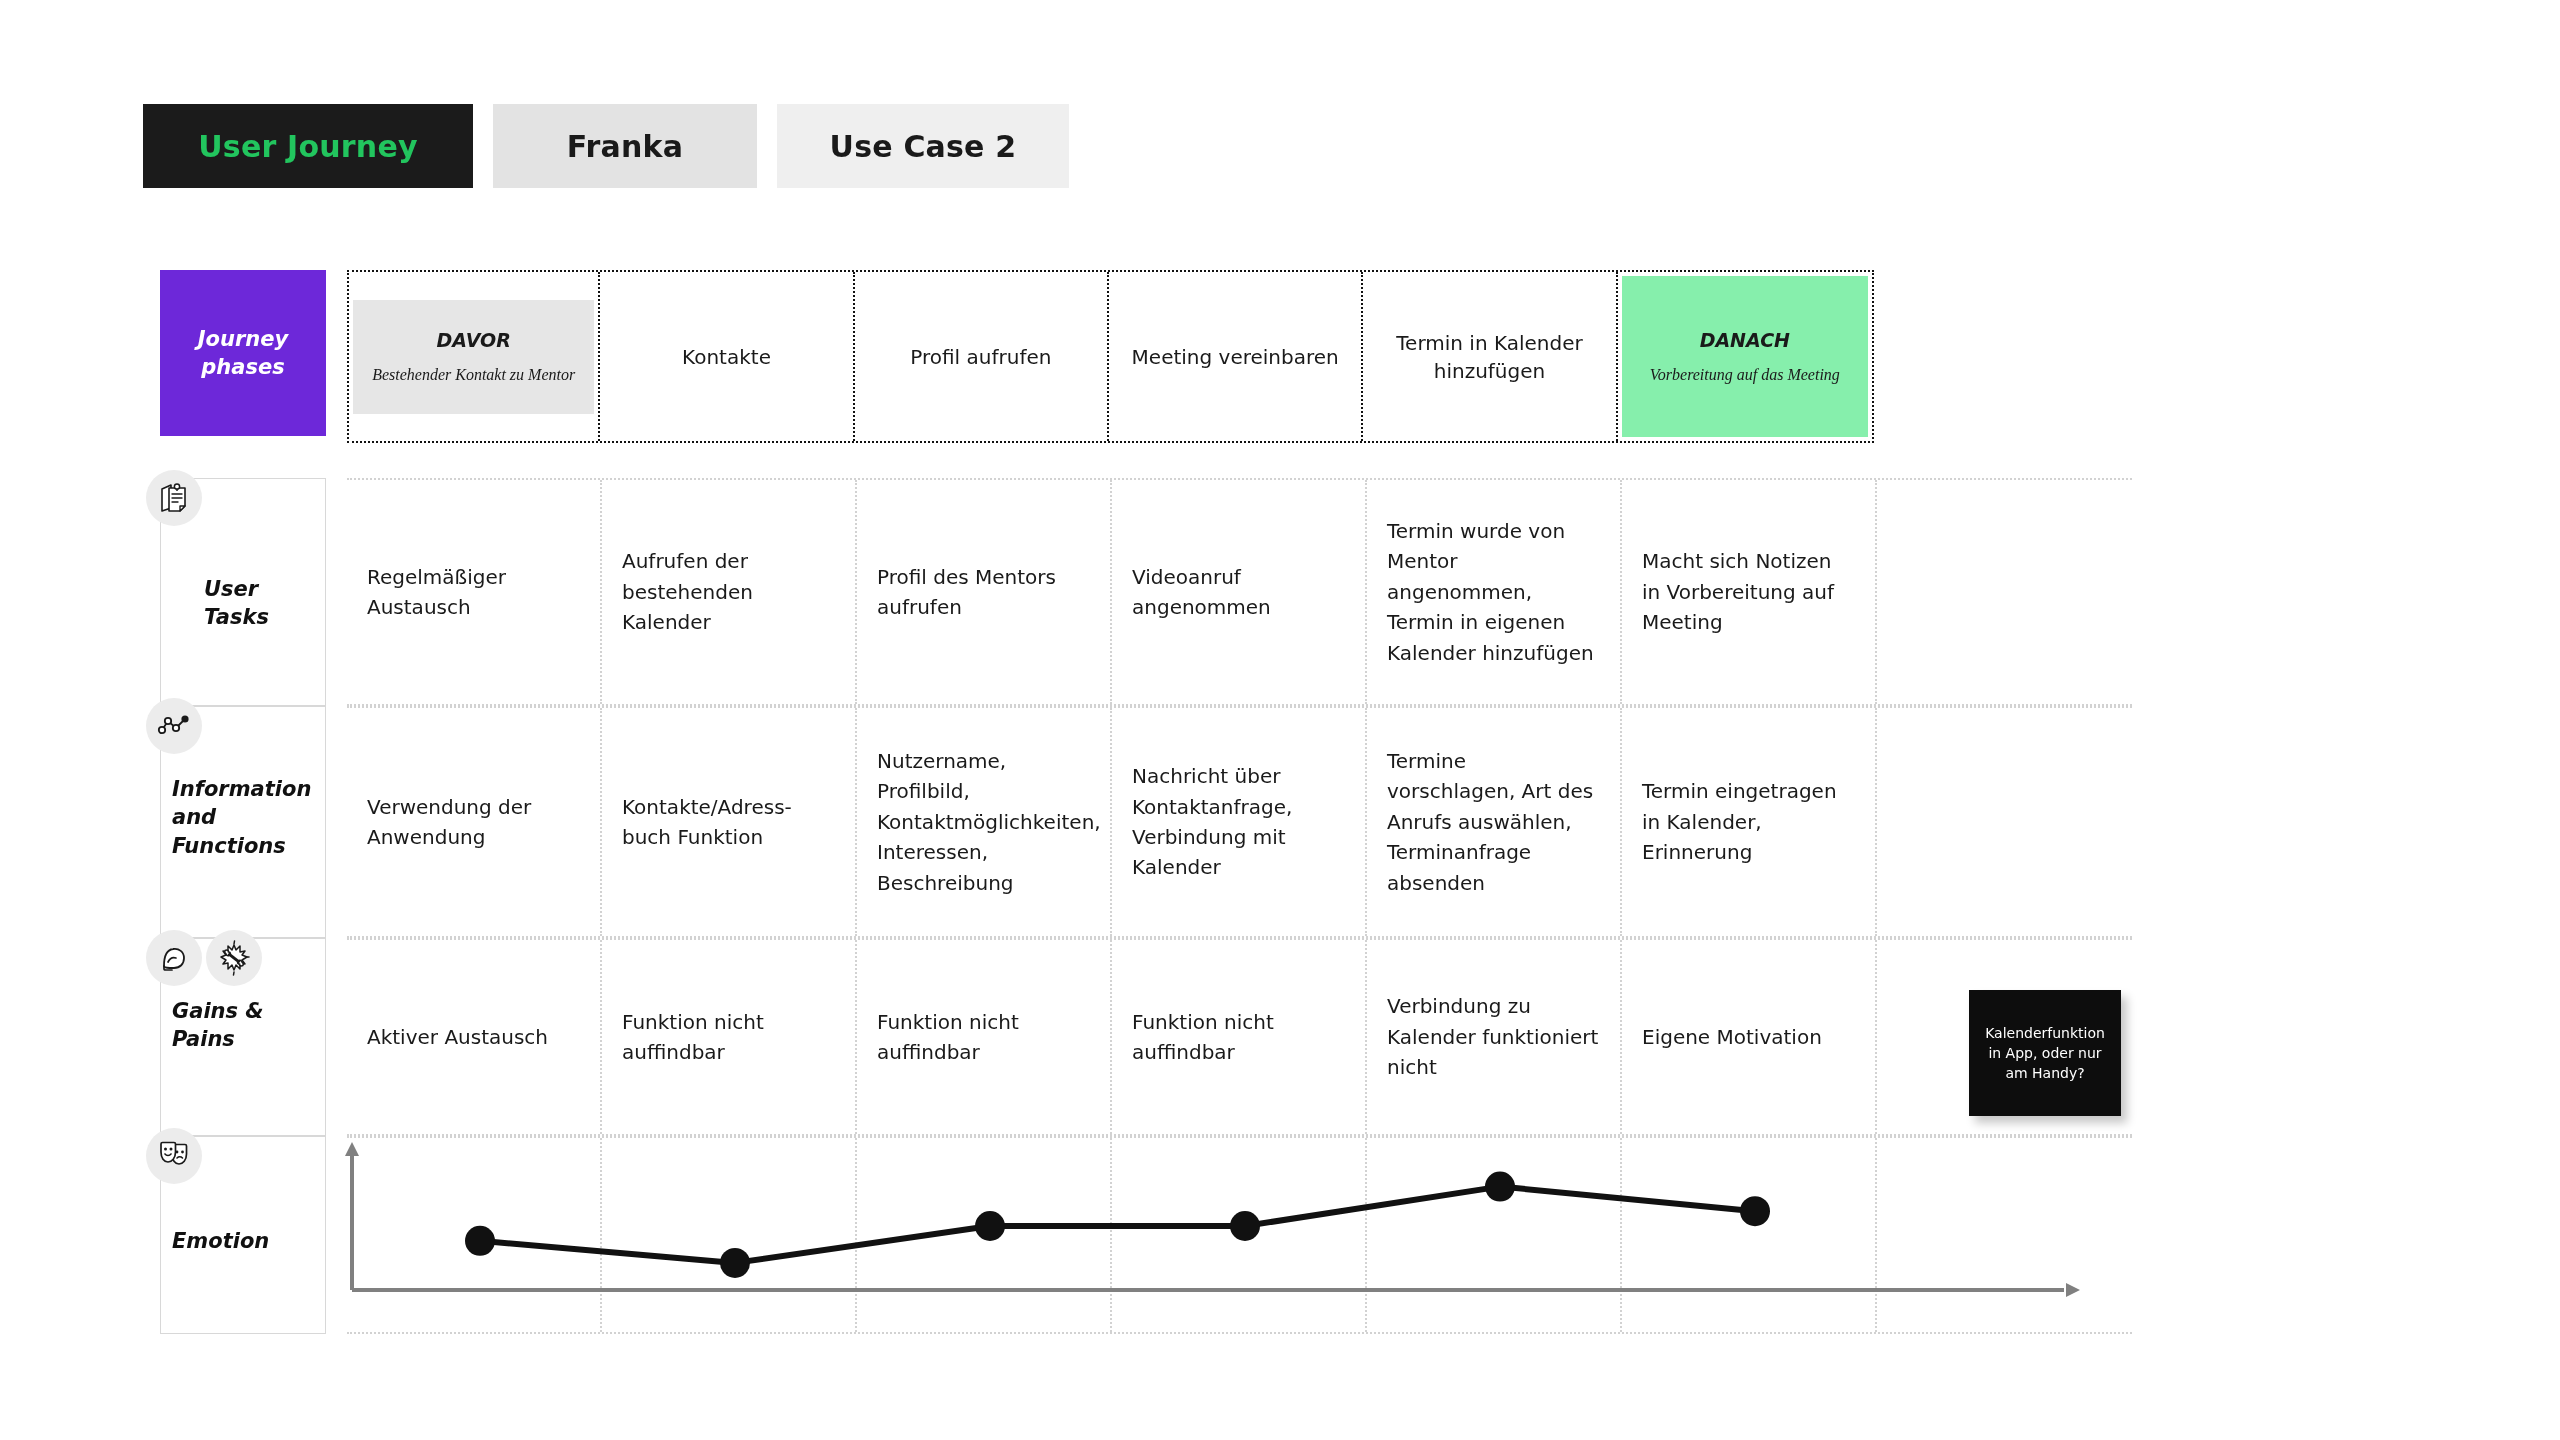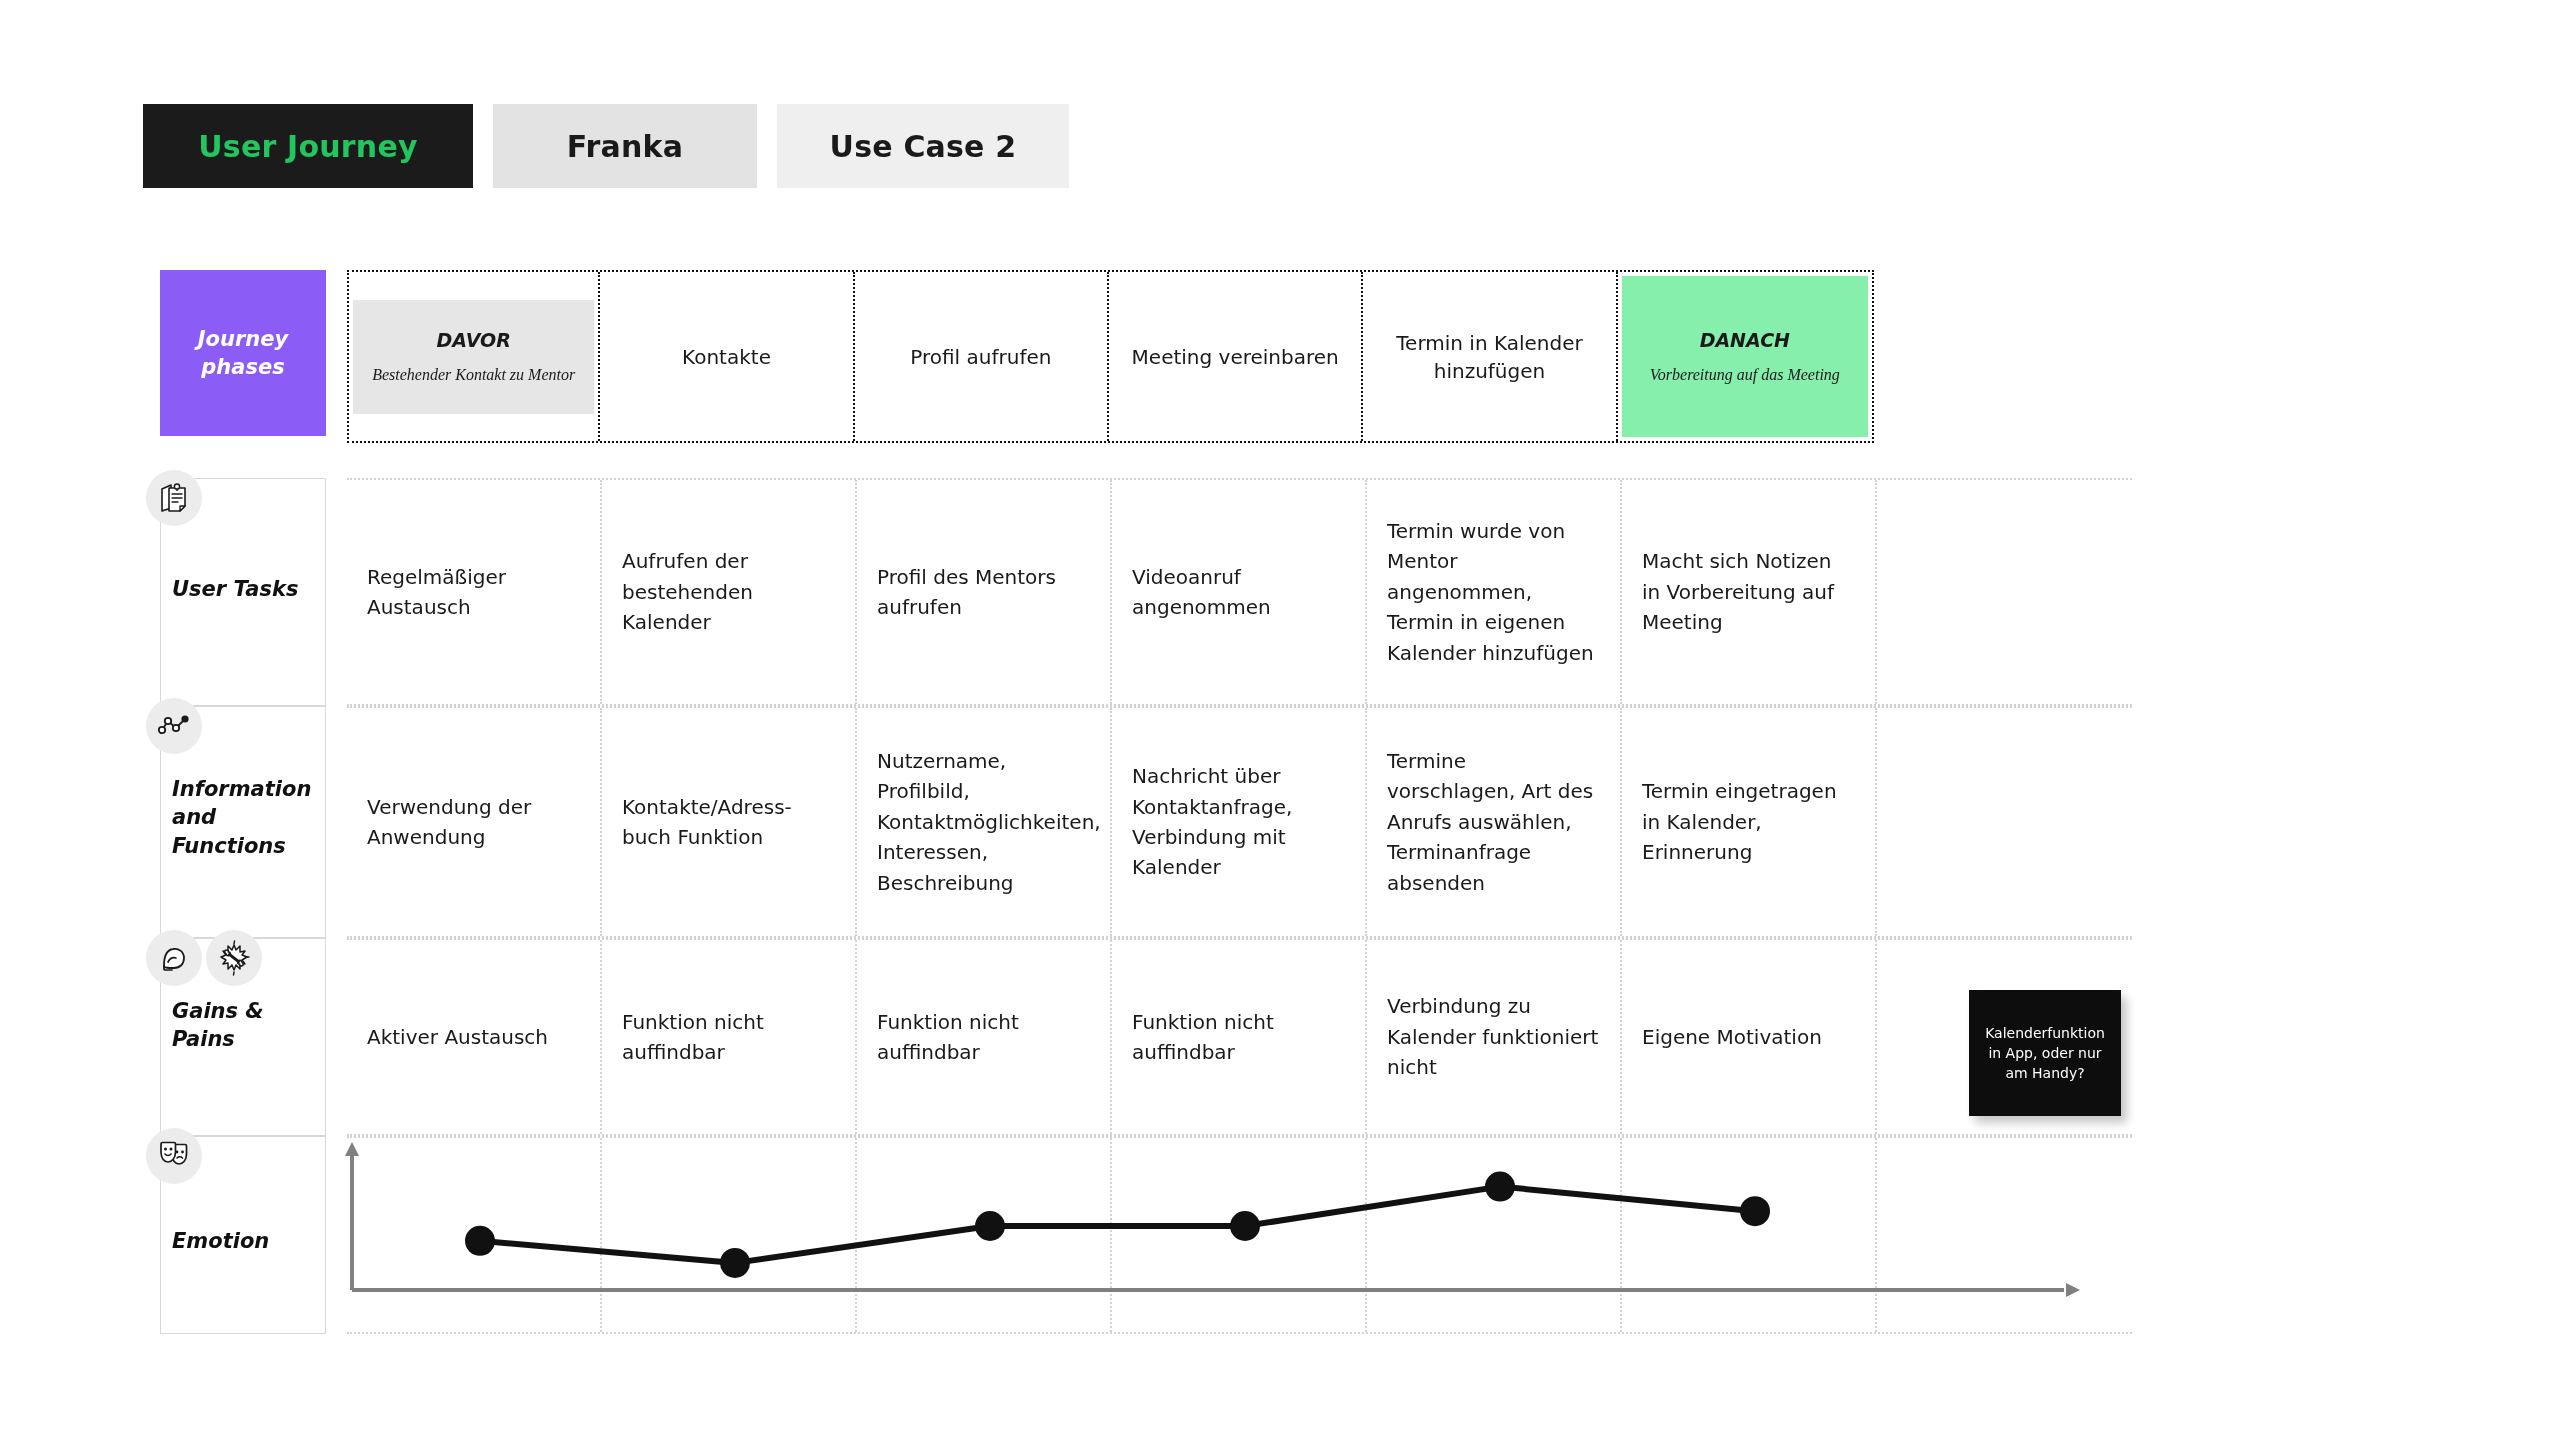--- a/index.html
+++ b/index.html
@@ -17,21 +17,21 @@
     height:84px;font-size:30px;font-weight:bold;letter-spacing:.2px;
     color:#1a1a1a;
   }
   .tab.dark{background:#1b1b1b;color:#22c55e;width:330px;}
   .tab.mid{background:#e3e3e3;width:264px;}
   .tab.light{background:#efefef;width:292px;}
 
   
   .phases-label{
     position:absolute;left:160px;top:270px;width:166px;height:166px;
-    background:#8b5cf6;color:#ffffff;
+    background:#6d28d9;color:#ffffff;
     display:flex;align-items:center;justify-content:center;text-align:center;
     font-style:italic;font-weight:bold;font-size:21px;line-height:1.35;
   }
   .phases-grid{
     position:absolute;left:347px;top:270px;height:173px;
     display:flex;border:2px dotted #111;box-sizing:border-box;
   }
   .phase-cell{
     position:relative;border-right:2px dotted #111;box-sizing:border-box;
     display:flex;align-items:center;justify-content:center;padding:4px;
@@ -141,21 +141,21 @@
       </div>
       <div class="phase-cell" style="width: 255px;">
         <div class="phase-inner full">
           <div class="phase-kicker">DANACH</div>
           <div class="phase-sub">Vorbereitung auf das Meeting</div>
         </div>
       </div>
     </div>
 
   <div class="rowlabel" style="top:478px;height:228px;">
-    <div class="caption" style="top:96px;">User Tasks</div>
+    <div class="caption" style="top:96px;margin-left:32px;">User Tasks</div>
   </div>
   <div class="iconcircle" style="left:146px;top:470px;">
     <svg width="36" height="36" viewBox="0 0 36 36">
       <path d="M6 9 L15 5 L15 28 L6 31 Z" fill="#fff" stroke="#1a1a1a" stroke-width="1.6" stroke-linejoin="round"></path>
       <path d="M13 8 H29 V26 L24 31 H13 Z" fill="#fff" stroke="#1a1a1a" stroke-width="1.6" stroke-linejoin="round"></path>
       <path d="M24 31 L24 26 H29 Z" fill="#fff" stroke="#1a1a1a" stroke-width="1.4" stroke-linejoin="round"></path>
       <circle cx="21" cy="6.5" r="2.6" fill="#fff" stroke="#1a1a1a" stroke-width="1.5"></circle>
       <path d="M21 9 v2" stroke="#1a1a1a" stroke-width="1.5"></path>
       <g stroke="#1a1a1a" stroke-width="1.4" stroke-linecap="round">
         <path d="M16 14 H26"></path>

